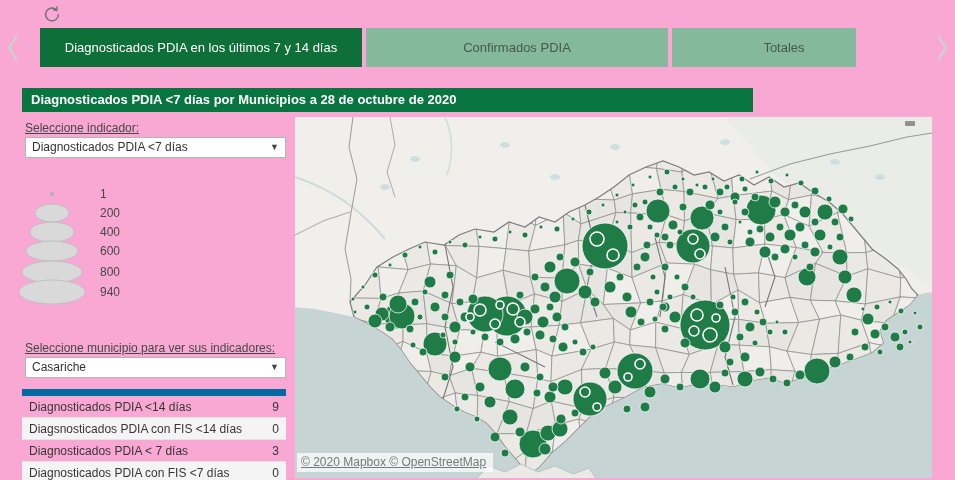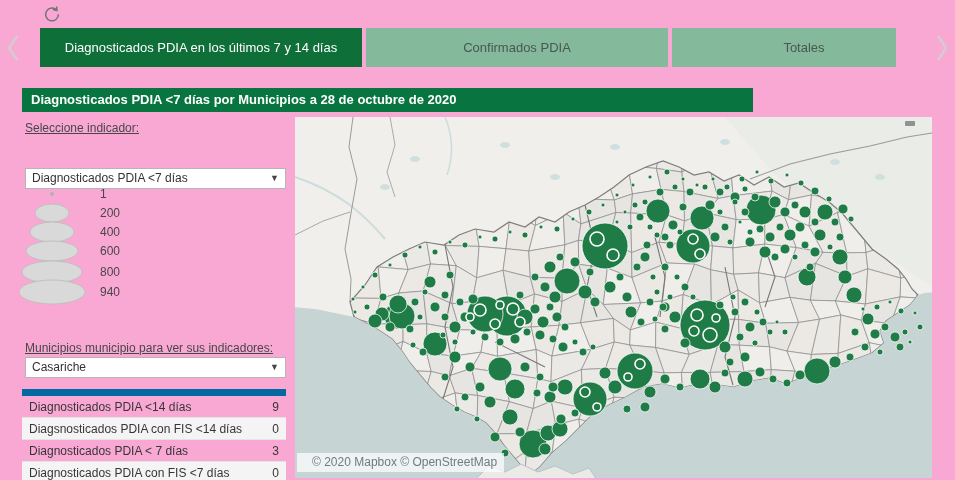--- a/index.html
+++ b/index.html
@@ -15,51 +15,51 @@
   .chev svg { display:block; }
   .chev-left { left:2px; }
   .chev-right { left:931px; }
 
   
   .tabs { position:absolute; left:40px; top:28px; height:39px; display:flex; gap:4px; }
   .tab { height:39px; display:flex; align-items:center; justify-content:center;
     font-size:13px; cursor:pointer; }
   .tab-active { background:#0e6f38; color:#ffffff; }
   .tab-idle   { background:#85b99c; color:#475850; }
-  .tab1 { width:322px; } .tab2 { width:302px; } .tab3 { width:224px;padding-left:40px; }
+  .tab1 { width:322px; } .tab2 { width:302px; } .tab3 { width:184px;padding-left:40px; }
 
   
   .titlebar { position:absolute; left:22px; top:88px; width:731px; height:24px;
     background:#087540; color:#fff; font-size:13px; font-weight:bold;
     line-height:24px; padding-left:9px; }
   .sb-label { font-size:12px; color:#474747;text-decoration:underline; }
   .lbl-1 { position:absolute; left:25px; top:121px; }
   .lbl-2 { position:absolute; left:25px; top:341px; }
   .combo { position:absolute; left:25px; width:261px; height:21px; background:#fff;
     border:1px solid #b5b5b5; font-size:12px; color:#333; line-height:19px;
     padding:0 18px 0 6px; cursor:pointer; white-space:nowrap; overflow:hidden; }
-  .combo-1 { top:137px;margin-top:31px; } .combo-2 { top:357px; }
+  .combo-1 { top:137px; } .combo-2 { top:357px; }
   .combo .caret { position:absolute; right:6px; top:0; line-height:19px; font-size:9px; color:#444; }
 
   .legend-svg { position:absolute; left:20px; top:180px; }
   .legend-text { font-size:12px; fill:#474747; }
 
   
   .ind-table { position:absolute; left:22px; top:389px; width:264px; border-top:7px solid #0369a1; }
   .ind-row { display:flex; height:22px; align-items:center; font-size:12px;
     border-bottom:1px solid #e4e4e4; }
   .ind-row:nth-child(even) { background:#f4f4f4; }
   .ind-label { flex:1; padding-left:7px; color:#363636; white-space:nowrap; overflow:hidden; }
   .ind-value { width:26px; text-align:right; padding-right:7px; color:#363636; }
 
   
   .map { position:absolute; left:295px; top:117px; width:637px; height:361px; background:#f0efec; overflow:hidden; }
   .map svg { display:block; }
   .attrib { position:absolute; left:2px; bottom:6px; background:rgba(255,255,255,0.72);
-    color:#6e7d7d; font-size:12px; padding:2px 7px 3px 15px; white-space:nowrap; }
+    color:#6e7d7d; font-size:12px; padding:2px 7px 3px 4px; white-space:nowrap;text-decoration:underline; }
   .map-pill { position:absolute; right:17px; top:4px; width:10px; height:5px;
     background:#8d9292; border-radius:1px; cursor:pointer; }
 </style>
 </head>
 <body>
 
 <div class="app">
 
   <div class="refresh">
     <svg width="20" height="20" viewBox="0 0 20 20">
@@ -101,21 +101,21 @@
       <ellipse cx="32" cy="52" rx="22" ry="10" fill="#d9d9d9" stroke="#c0c0c0" stroke-width="1"></ellipse>
       <text x="80" y="56" class="legend-text">400</text>
       <ellipse cx="32" cy="71" rx="26" ry="10" fill="#d9d9d9" stroke="#c0c0c0" stroke-width="1"></ellipse>
       <text x="80" y="75" class="legend-text">600</text>
       <ellipse cx="32" cy="92" rx="30" ry="11" fill="#d9d9d9" stroke="#c0c0c0" stroke-width="1"></ellipse>
       <text x="80" y="96" class="legend-text">800</text>
       <ellipse cx="32" cy="112" rx="33" ry="12" fill="#d9d9d9" stroke="#c0c0c0" stroke-width="1"></ellipse>
       <text x="80" y="116" class="legend-text">940</text>
     </svg>
 
-  <div class="sb-label lbl-2">Municipios municipio para ver sus indicadores:</div>
+  <div class="sb-label lbl-2">Seleccione municipio para ver sus indicadores:</div>
   <div class="combo combo-2">
     <span>Casariche</span>
     <span class="caret">▼</span>
   </div>
 
   <div class="ind-table">
     <div class="ind-row">
       <div class="ind-label">Diagnosticados PDIA &lt;14 días</div>
       <div class="ind-value">9</div>
     </div>

